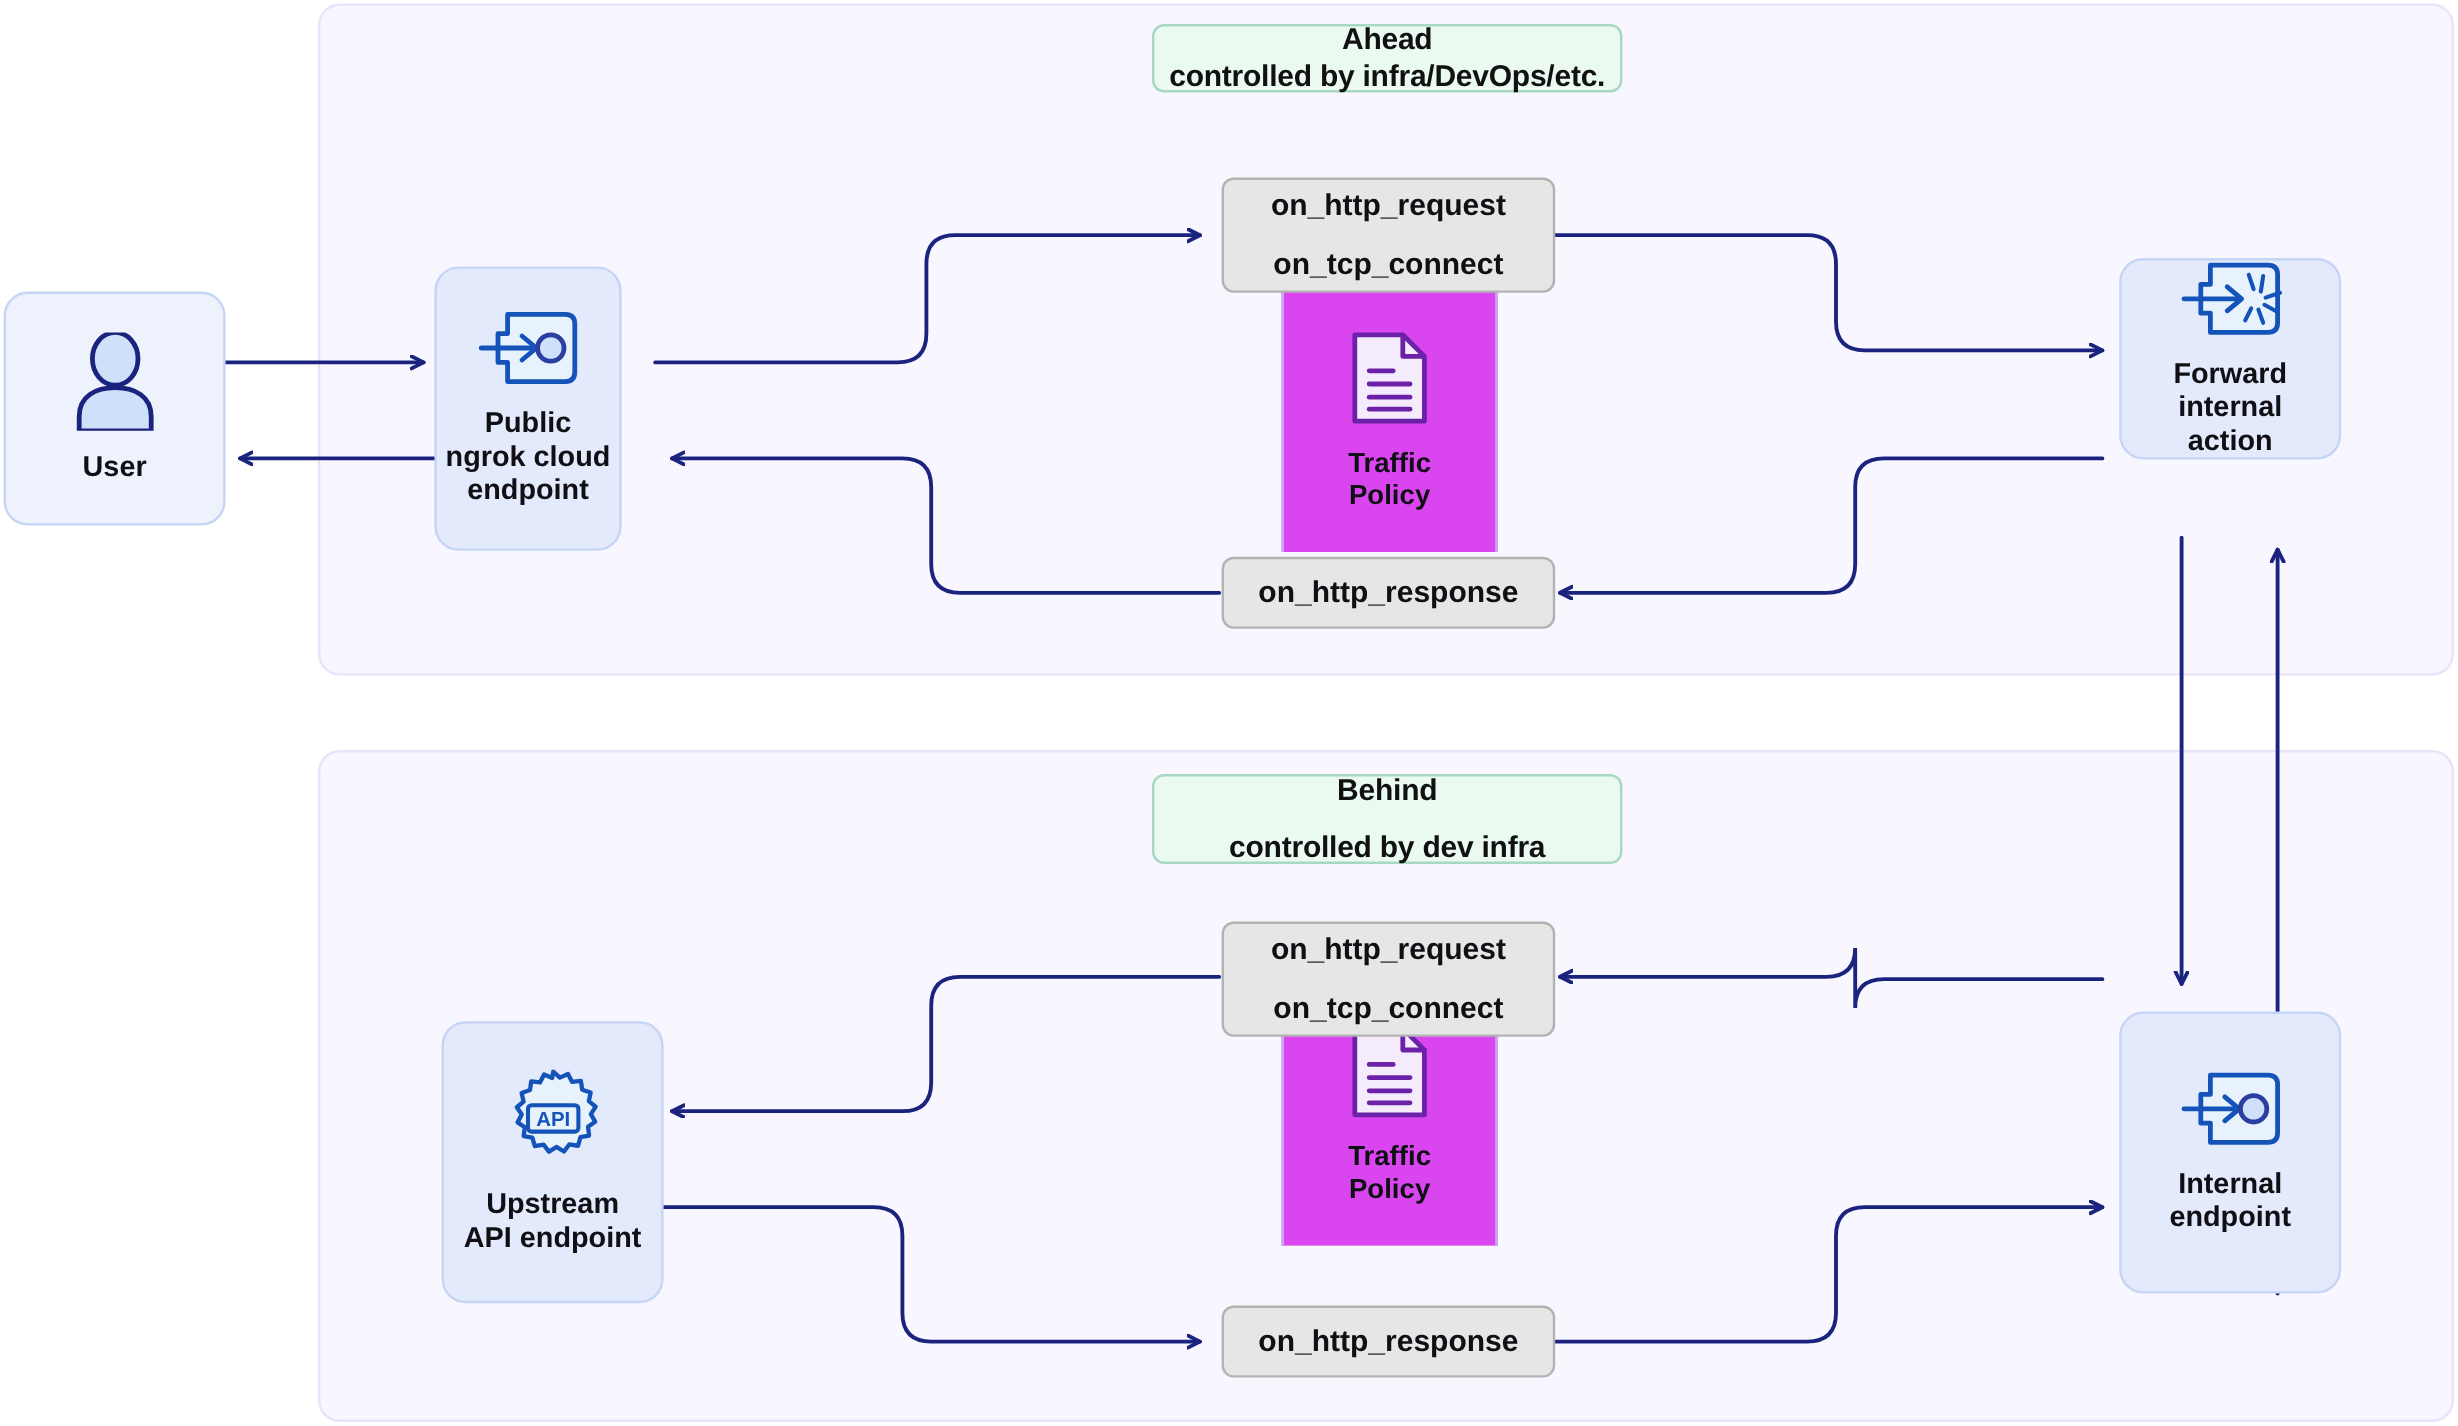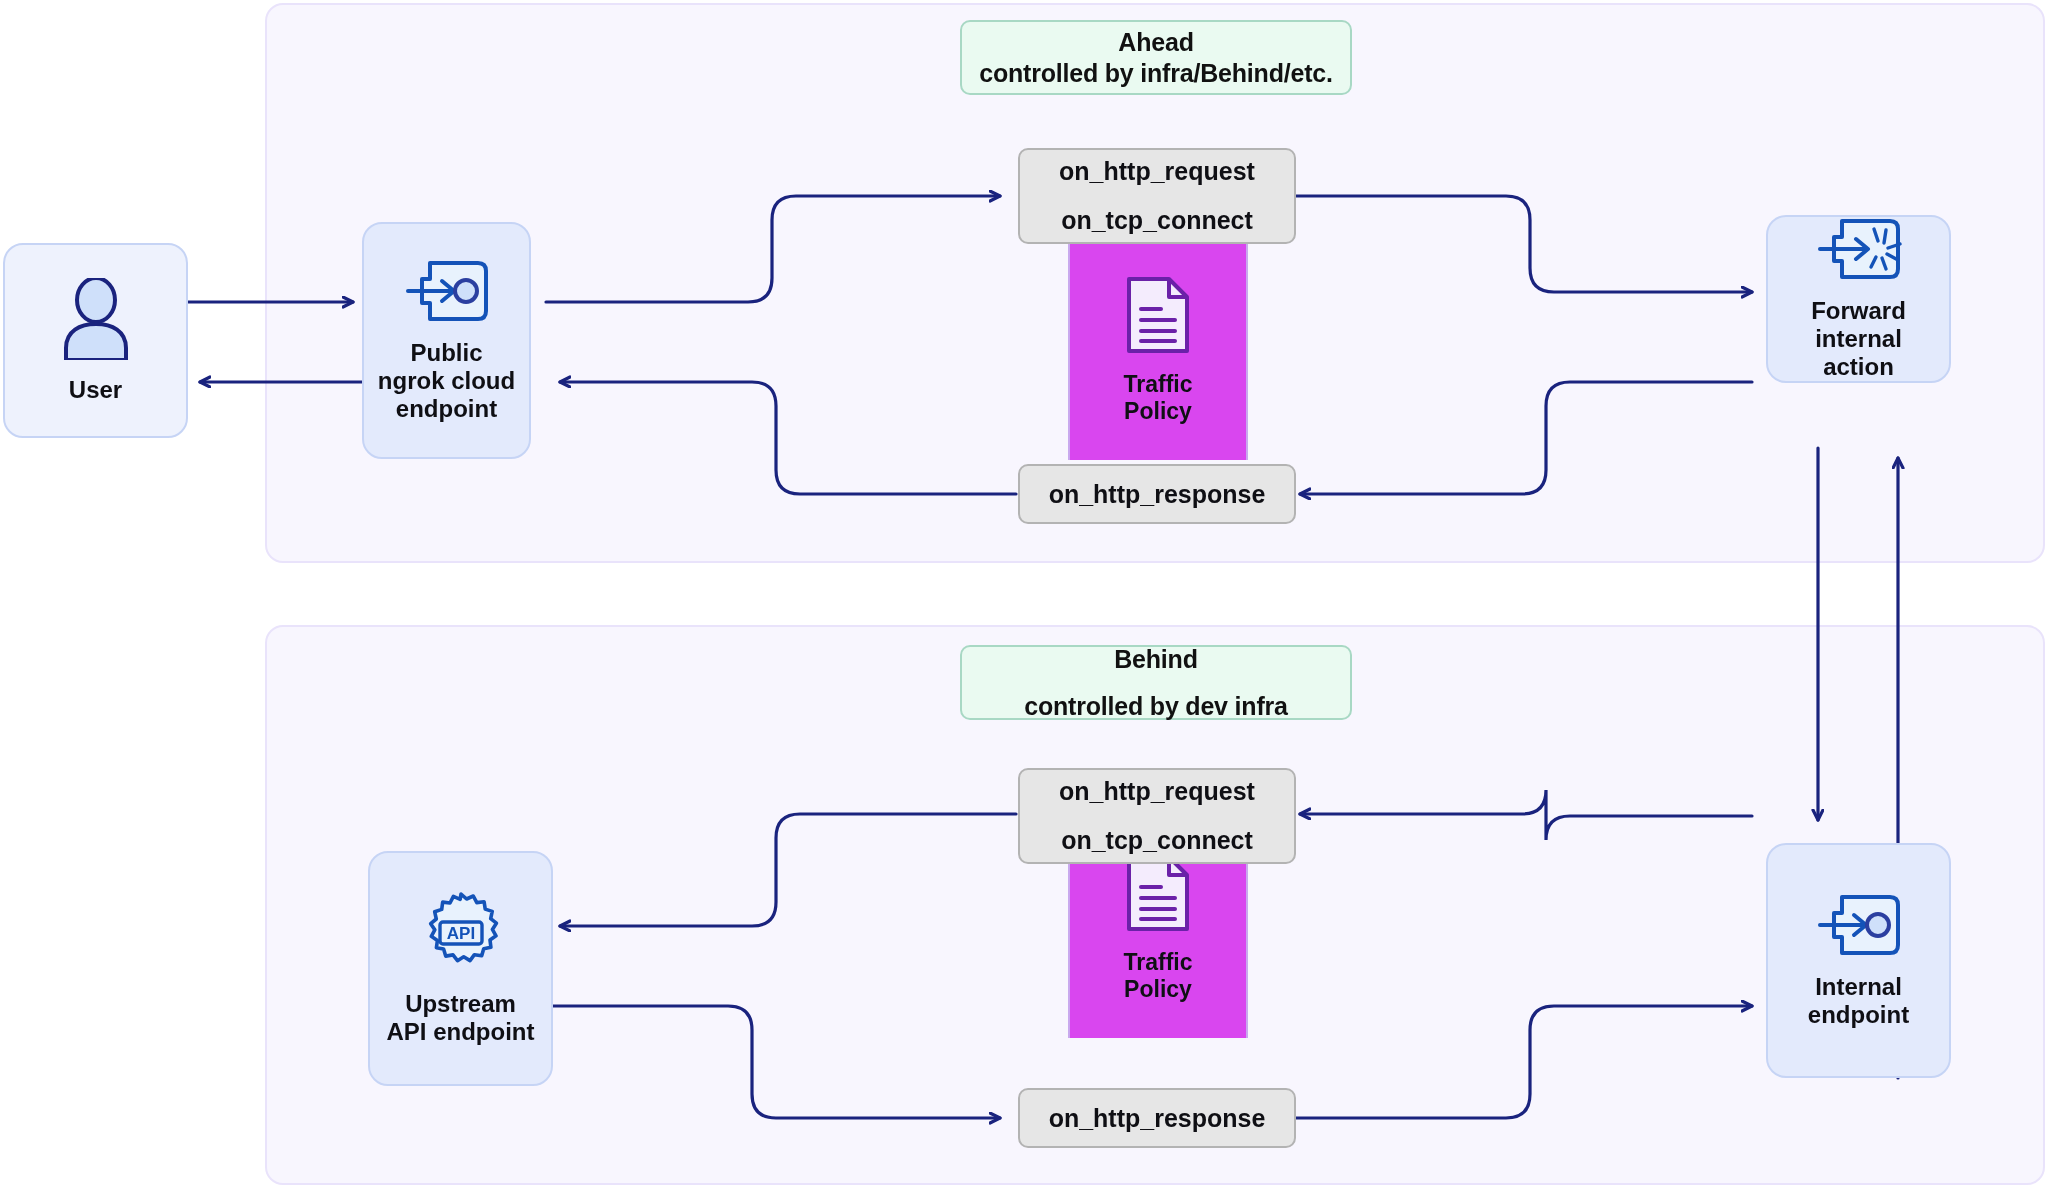--- a/index.html
+++ b/index.html
@@ -115,23 +115,23 @@
   }
 </style>
 </head>
 <body>
 
 <div id="stage">
 
   <div class="zone" style="left:265px; top:3px; width:1780px; height:560px;"></div>
   <div class="zone" style="left:265px; top:625px; width:1780px; height:560px;"></div>
 
-  <div class="zone-label" style="left:960px; top:20px; width:392px; height:75px;">
+  <div class="zone-label" style="left:960px; top:20px; width:392px; height:57px;">
     <div class="l1">Ahead</div>
-    <div class="l2">controlled by infra/Behind/etc.</div>
+    <div class="l2">controlled by infra/DevOps/etc.</div>
   </div>
 
   <div class="zone-label" style="left:960px; top:645px; width:392px; height:75px;gap:16px;">
     <div class="l1">Behind</div>
     <div class="l2">controlled by dev infra</div>
   </div>
 
   <div class="tp-band" style="left:1068px; top:240px; width:180px; height:220px;">
     <span class="nicon">
       <svg width="66" height="80" viewBox="0 0 66 80">
@@ -221,21 +221,21 @@
   <div class="node pale" style="left:3px; top:243px; width:185px; height:195px; z-index:5;">
     <span class="nicon">
       <svg width="72" height="82" viewBox="0 0 72 82">
         <ellipse cx="36" cy="22" rx="19" ry="22" fill="#cfe0fa" stroke="#1a237e" stroke-width="4"></ellipse>
         <path d="M6 82 V70 C6 53 20 46 36 46 C52 46 66 53 66 70 V82 Z" fill="#cfe0fa" stroke="#1a237e" stroke-width="4" stroke-linejoin="round"></path>
       </svg>
     </span>
     <div class="nlabel">User</div>
   </div>
 
-  <div class="node" style="left:362px; top:222px; width:169px; height:237px; z-index:5;">
+  <div class="node" style="left:362px; top:222px; width:156px; height:237px; z-index:5;">
     <span class="nicon">
       <svg width="86" height="64" viewBox="0 0 86 64">
         <path d="M26 4 H74 Q82 4 82 12 V52 Q82 60 74 60 H26 V44 H18 V20 H26 Z" fill="#e8f2fd" stroke="#1453b8" stroke-width="4" stroke-linejoin="round"></path>
         <line x1="4" y1="32" x2="48" y2="32" stroke="#1453b8" stroke-width="4" stroke-linecap="round"></line>
         <path d="M38 22 L50 32 L38 42" fill="none" stroke="#1453b8" stroke-width="4" stroke-linecap="round" stroke-linejoin="round"></path>
         <circle cx="62" cy="32" r="11" fill="#cfe0fa" stroke="#2b3fa0" stroke-width="4"></circle>
       </svg>
     </span>
     <div class="nlabel">
       <div>Public</div>

